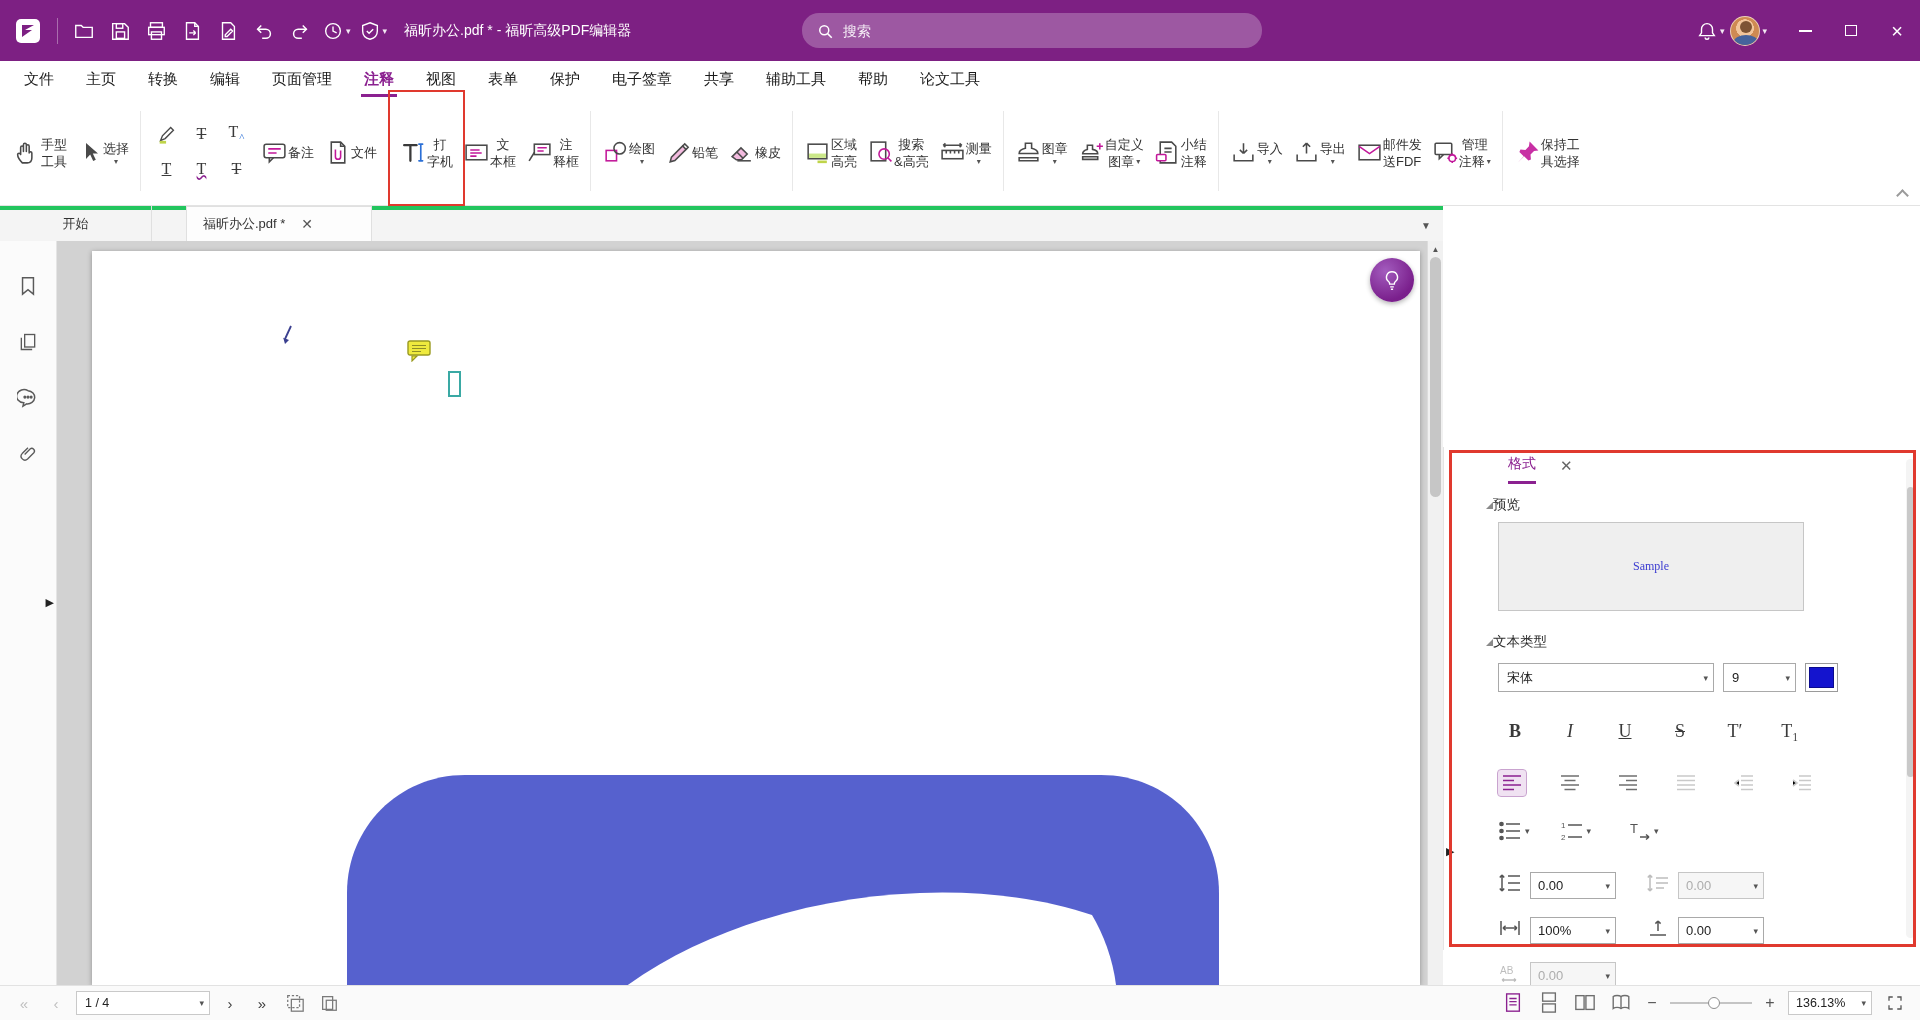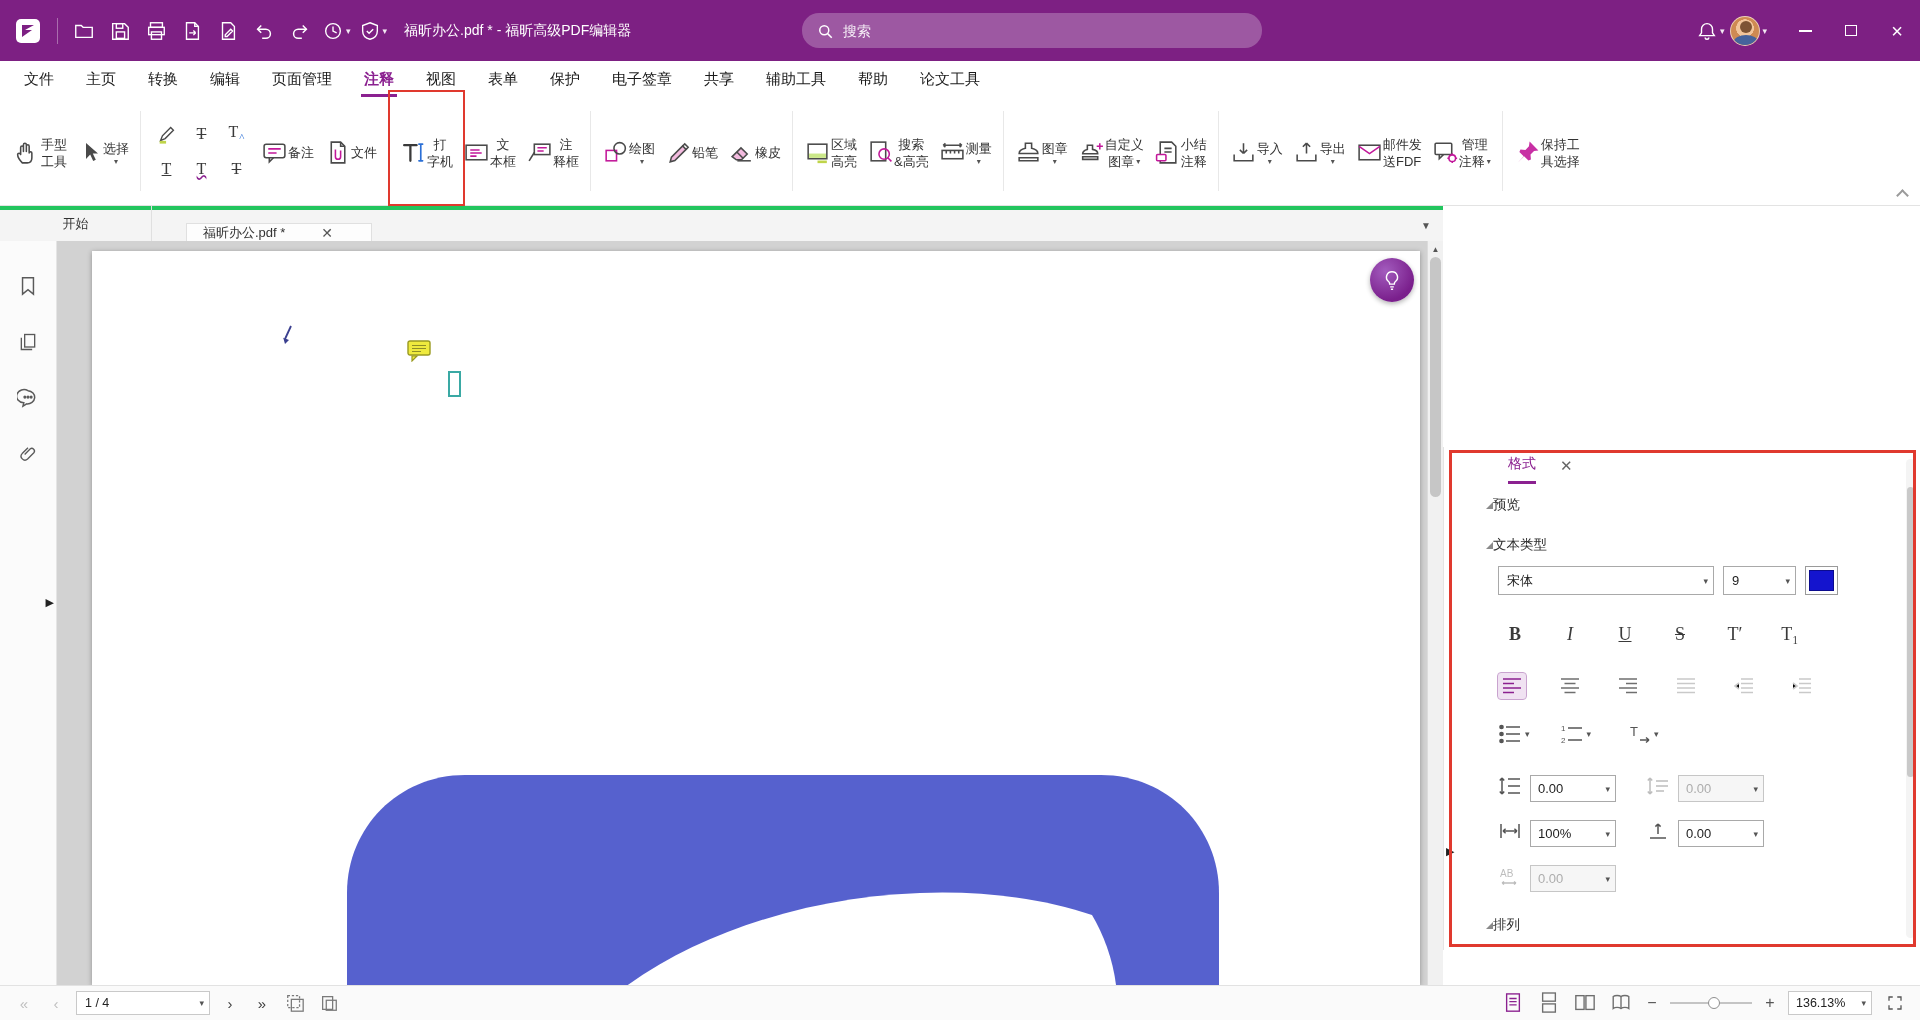--- a/index.html
+++ b/index.html
@@ -50,21 +50,21 @@
 .tg.w{text-decoration:underline;text-decoration-style:wavy;text-decoration-color:#8B2190}
 .tg.c::after{content:"^";color:#2A6FD6;font-size:11px;vertical-align:sub;margin-left:1px}
 .ribbon-collapse{position:absolute;right:10px;bottom:6px;width:12px;height:12px}
 .chev-up{width:9px;height:9px;border-left:2px solid #9a9a9a;border-top:2px solid #9a9a9a;transform:rotate(45deg);margin-top:4px}
 .red-frame{position:absolute;border:2px solid #E0392E;pointer-events:none;z-index:30}
 .rbtn .red-frame{left:-7px;right:-7px;top:-11px;bottom:-5px}
 
 
 .tabbar{height:35px;width:1443px;background:#F4F4F4;border-top:4px solid #22c55e;display:flex;align-items:flex-end;flex:0 0 auto}
 .tab-start{width:152px;height:35px;display:flex;align-items:center;justify-content:center;font-size:13px;color:#333;border-right:1px solid #E0E0E0}
-.tab-doc{height:18px;min-width:186px;background:#FDFDFD;border:1px solid #E0E0E0;border-bottom:none;display:flex;align-items:center;gap:36px;padding:0 24px 0 16px;font-size:13px;color:#333;margin-left:34px}
+.tab-doc{height:35px;min-width:186px;background:#FDFDFD;border:1px solid #E0E0E0;border-bottom:none;display:flex;align-items:center;gap:16px;padding:0 24px 0 16px;font-size:13px;color:#333;margin-left:34px}
 .tab-close{color:#555;font-size:14px;line-height:1}
 .tab-list{margin-left:auto;margin-right:12px;align-self:center;font-size:10px;color:#555}
 
 
 .main{flex:1;display:flex;min-height:0;position:relative}
 .leftstrip{width:57px;background:#FBFBFB;border-right:1px solid #E5E5E5;display:flex;flex-direction:column;align-items:center;padding-top:28px;gap:22px;position:relative;flex:0 0 auto}
 .ls-btn{width:34px;height:34px;display:flex;align-items:center;justify-content:center}
 .ls-expand{position:absolute;right:2px;top:355px;font-size:11px;color:#222}
 .docarea{flex:1;background:#D2D2D2;position:relative;overflow:hidden;margin-right:477px}
 .page{position:absolute;left:35px;top:10px;width:1328px;height:734px;background:#fff;box-shadow:0 1px 5px rgba(0,0,0,.32)}
@@ -654,20 +654,23 @@
       <div class="panel-head">
         <div class="panel-tab">格式</div>
         <span class="panel-close">✕</span>
       </div>
       <div class="panel-body">
 
         <div class="sec-head" style="margin-top:10px">
           <span class="sec-tri"></span>
           <span>预览</span>
         </div>
+        <div class="preview-box">
+          <span class="preview-sample">Sample</span>
+        </div>
 
         <div class="sec-head" style="margin-top:22px">
           <span class="sec-tri"></span>
           <span>文本类型</span>
         </div>
 
         <div class="font-row">
           <div class="sel fname">
             <span>宋体</span>
             <span class="sel-caret">▾</span>

